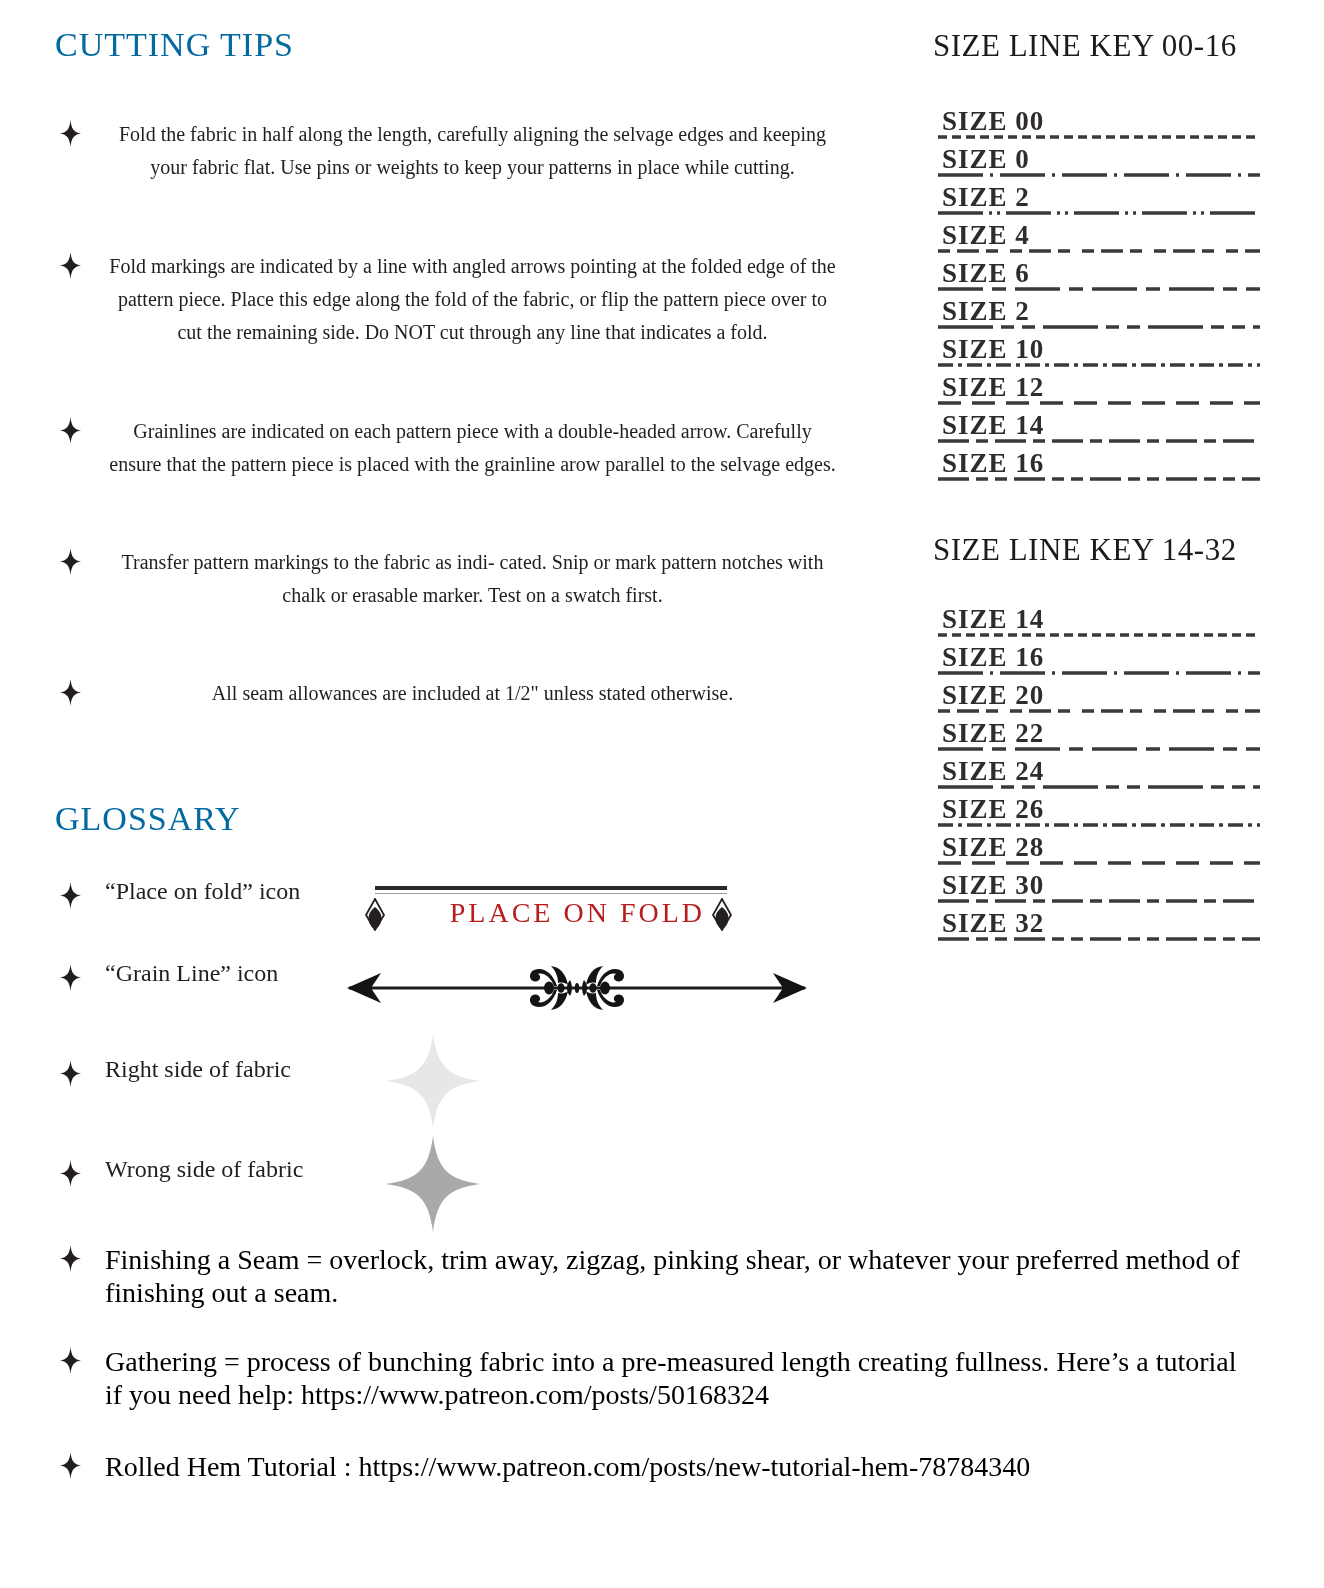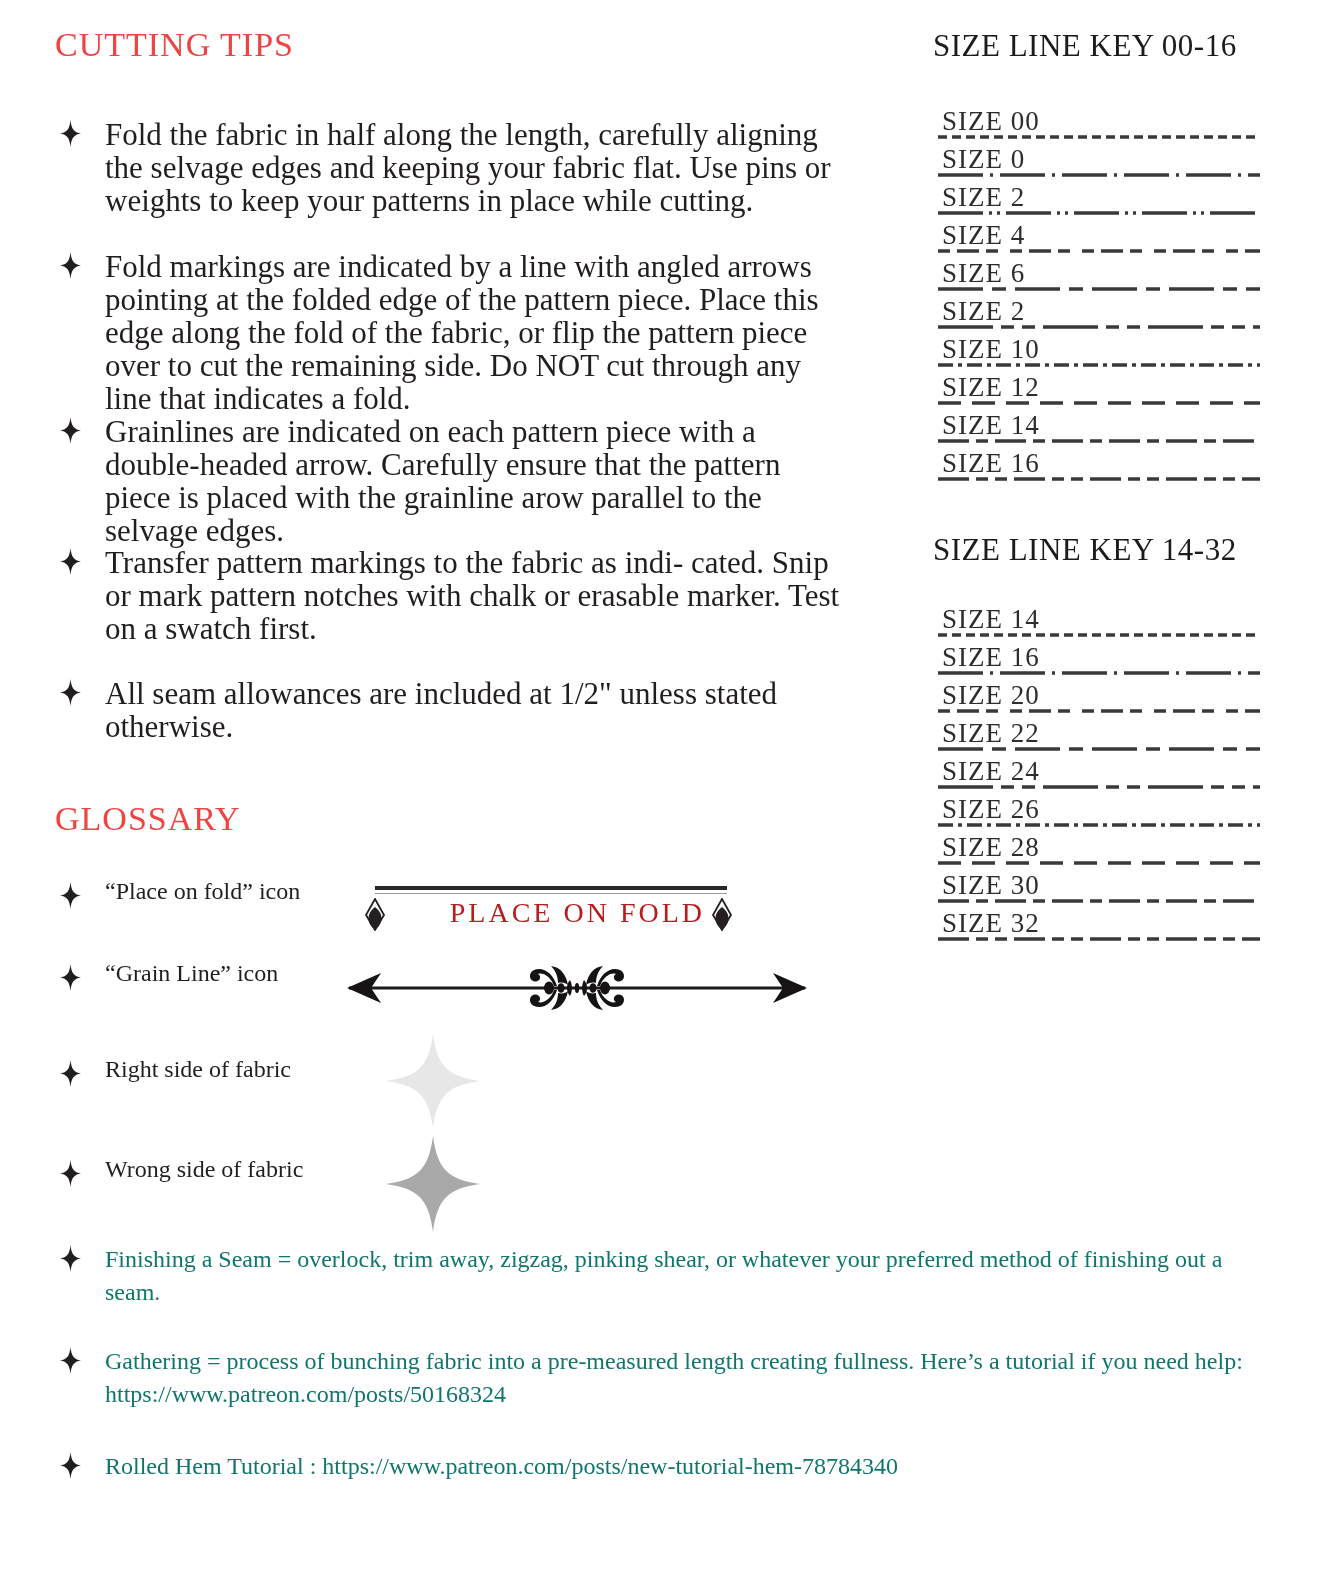--- a/index.html
+++ b/index.html
@@ -2,31 +2,31 @@
 <html><head>
 <meta charset="utf-8">
 <style>
   html,body{margin:0;padding:0;background:#fff;}
   .page{
     position:relative;width:1324px;height:1588px;background:#ffffff;
     font-family:"Liberation Serif","DejaVu Serif",serif;color:#221e1f;
     overflow:hidden;
   }
   .h1{
-    position:absolute;font-size:34px;letter-spacing:1px;color:#ef4444;
+    position:absolute;font-size:34px;letter-spacing:1px;color:#0369a1;
     white-space:nowrap;
   }
   .tip{position:absolute;left:58px;width:800px;}
   .bullet{position:absolute;left:2px;top:2px;width:21px;height:27px;}
-  .tip-text{margin-left:47px;width:735px;font-size:31px;line-height:33px;color:#221e1f;}
+  .tip-text{margin-left:47px;width:735px;font-size:20px;line-height:33px;color:#221e1f;text-align:center;}
   .note{position:absolute;left:58px;width:1220px;}
-  .note-text{margin-left:47px;width:1155px;font-size:24px;line-height:33px;color:#0f766e;}
+  .note-text{margin-left:47px;width:1155px;font-size:28px;line-height:33px;color:#000000;}
 
   .key-title{position:absolute;font-size:31px;letter-spacing:0.5px;color:#1d1a1b;white-space:nowrap;}
-  .size-key{position:absolute;width:322px;}
+  .size-key{position:absolute;width:322px;font-weight:bold;}
   .size-row{position:relative;height:38px;}
   .size-line{position:absolute;left:0;bottom:3px;width:322px;height:6px;}
   .size-label{position:absolute;left:4px;top:1px;font-size:27px;letter-spacing:1px;color:#302c2d;white-space:nowrap;}
 
   .gloss-label{position:absolute;font-size:24px;color:#221e1f;white-space:nowrap;}
   .gloss-bullet{position:absolute;width:21px;height:27px;}
 
   .pof-rule{position:absolute;left:375px;top:886px;width:352px;height:4px;background:#2b2728;}
   .pof-rule-echo{position:absolute;left:375px;top:893px;width:352px;height:1px;background:#9a9a9a;}
   .pof-text{

